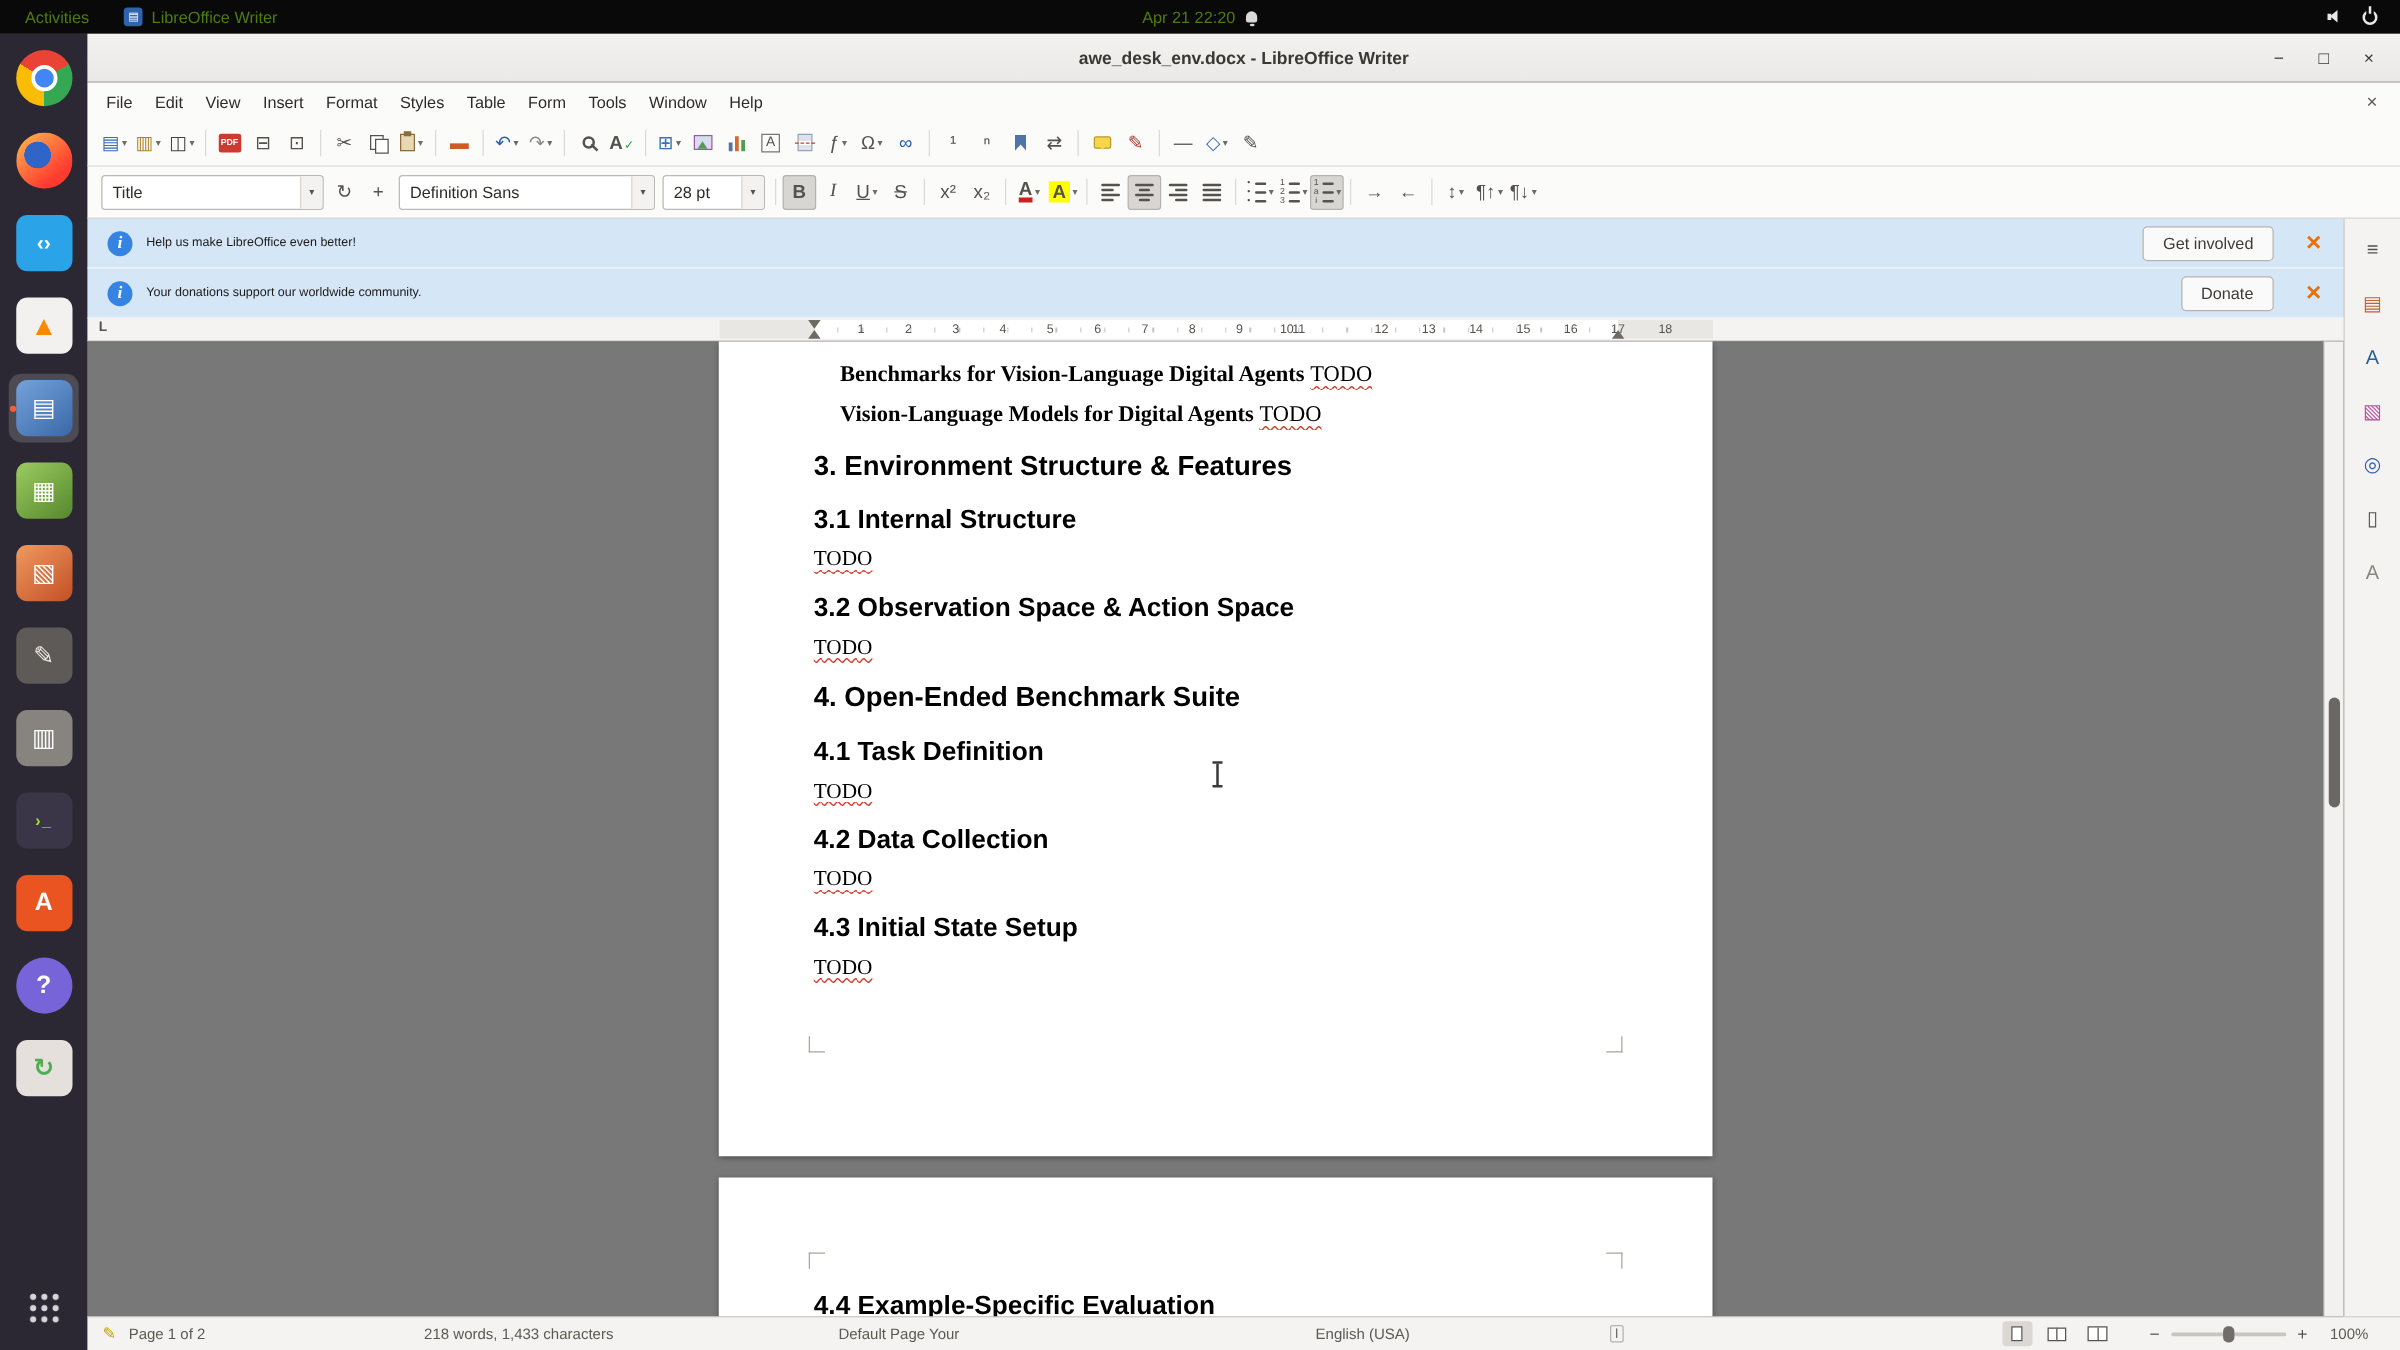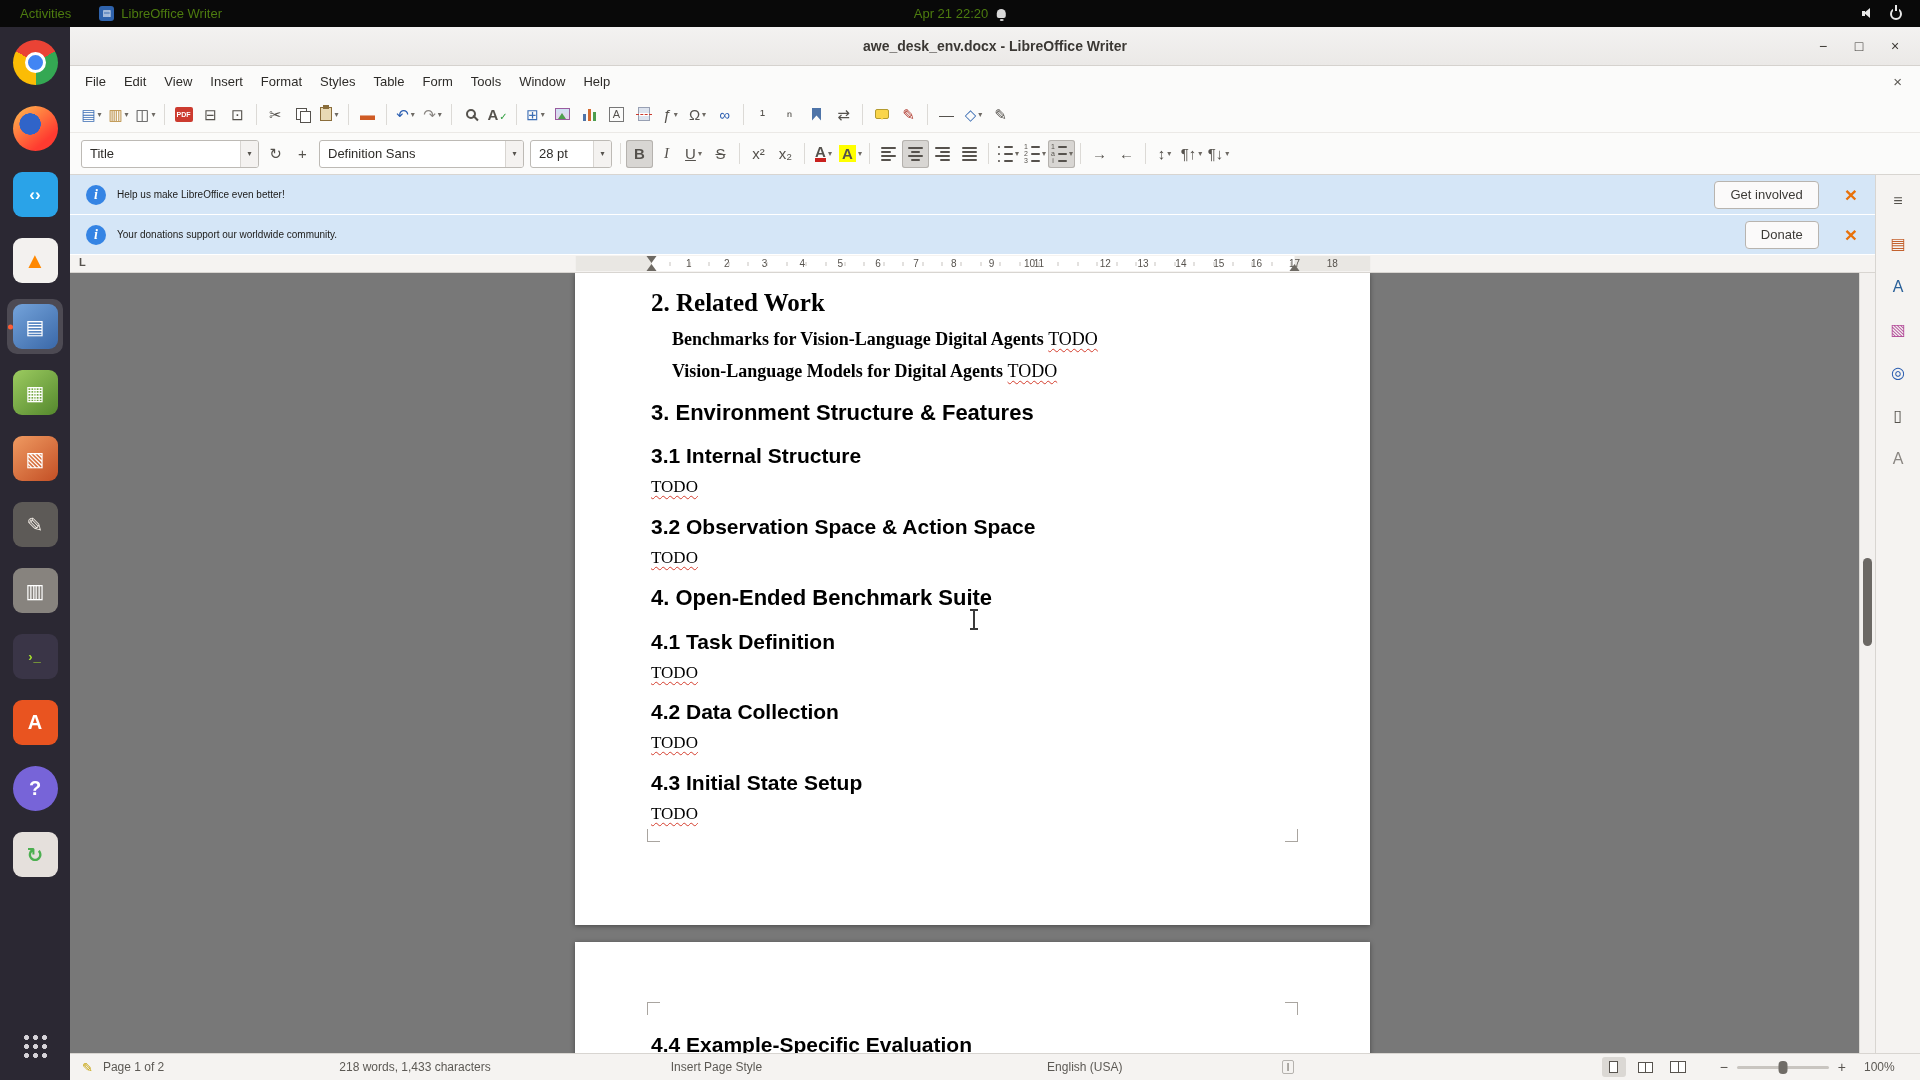--- a/index.html
+++ b/index.html
@@ -613,21 +613,20 @@
                 </div>
               <span class="mk mk-flt"></span>
               <span class="mk mk-lb"></span>
               <span class="mk mk-rb"></span>
             </div>
           </div>
 
           <div class="docarea">
             <div class="page page1">
               <div class="pagecontent" id="page1-blocks">
-                  <div class="blk b-h1s">2. Related Work</div>
                   <div class="blk b-run"><span class="run-bold">Benchmarks for Vision-Language Digital Agents </span><span class="todo-word">TODO</span></div>
                   <div class="blk b-run"><span class="run-bold">Vision-Language Models for Digital Agents </span><span class="todo-word">TODO</span></div>
                   <div class="blk b-h1">3. Environment Structure &amp; Features</div>
                   <div class="blk b-h2">3.1 Internal Structure</div>
                   <div class="blk b-todo"><span class="todo-word">TODO</span></div>
                   <div class="blk b-h2">3.2 Observation Space &amp; Action Space</div>
                   <div class="blk b-todo"><span class="todo-word">TODO</span></div>
                   <div class="blk b-h1">4. Open-Ended Benchmark Suite</div>
                   <div class="blk b-h2">4.1 Task Definition</div>
                   <div class="blk b-todo"><span class="todo-word">TODO</span></div>
@@ -678,21 +677,21 @@
                 <span class="sb-glyph" style="color: rgb(138, 134, 130);">A</span>
               </div>
             </div>
         </div>
       </div>
 
       <div class="statusbar">
         <span class="sb-icon">✎</span>
         <span class="sb-field">Page 1 of 2</span>
         <span class="sb-field f-words">218 words, 1,433 characters</span>
-        <span class="sb-field f-style">Insert Page Style</span>
+        <span class="sb-field f-style">Default Page Your</span>
         <span class="sb-field f-lang">English (USA)</span>
         <span class="sb-field f-insert">I</span>
         <span class="sb-flex"></span>
         <div class="viewicons" id="view-icons">
             <span class="vl-btn active">
               <span class="vl vl-single"></span>
             </span>
             <span class="vl-btn">
               <span class="vl vl-multi"></span>
             </span>

